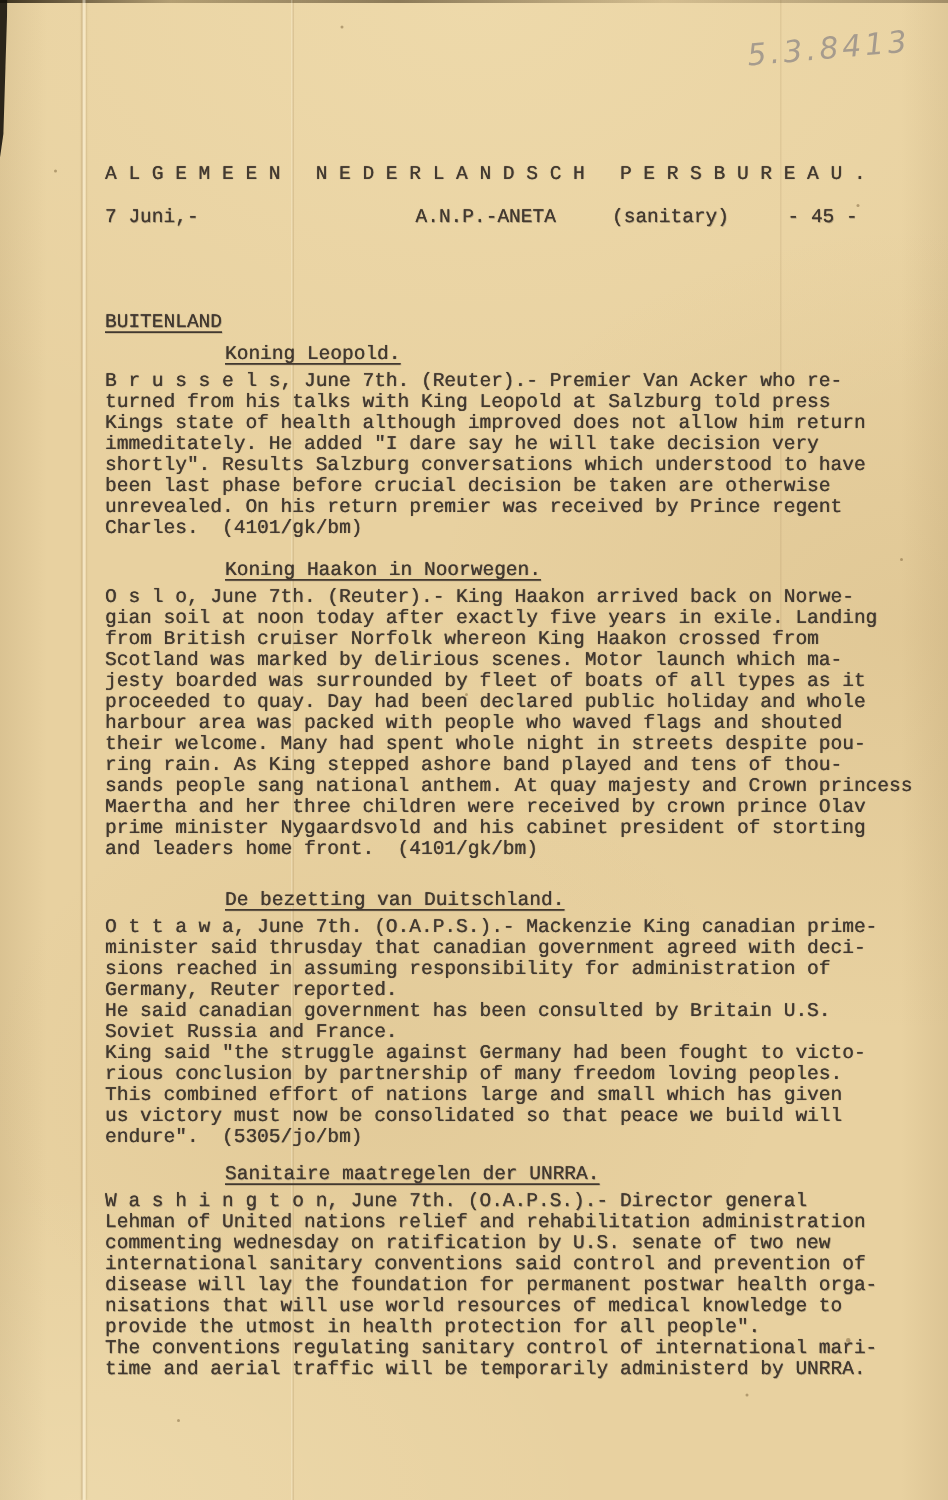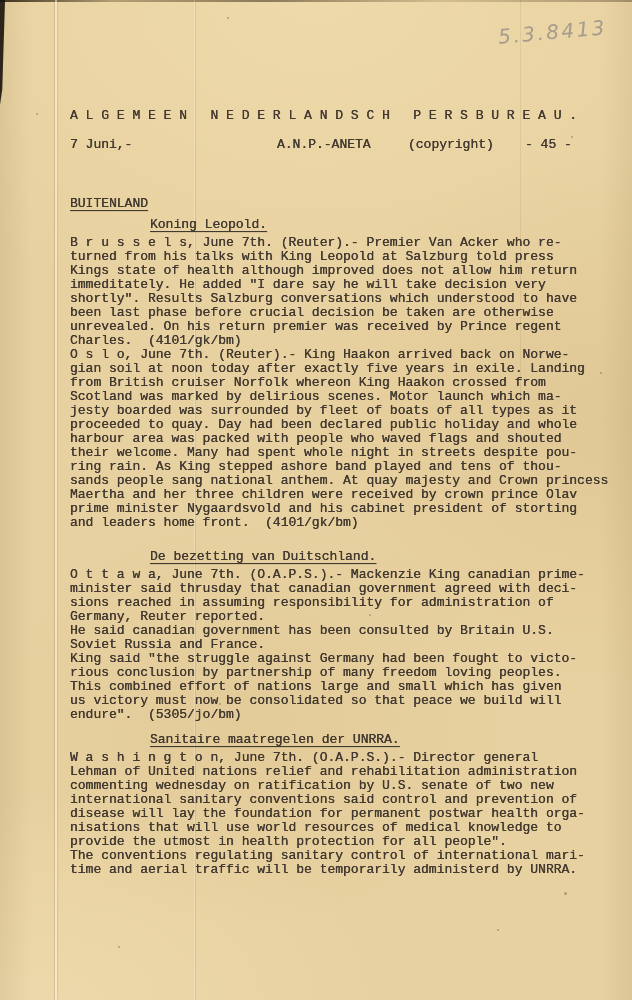--- a/index.html
+++ b/index.html
@@ -31,21 +31,21 @@
   .content{position:absolute;left:70px;top:108px;width:552px;color:#423930;
     font-size:13px;line-height:14px;
     text-shadow:0 0 0.5px rgba(66,57,48,0.95), 0.4px 0.4px 0 rgba(66,57,48,0.30);}
   .agency{line-height:16px;white-space:pre;}
   .headrow{position:relative;height:15px;margin-top:14px;}
   .hdate{position:absolute;left:0;}
   .hwire{position:absolute;left:207px;}
   .hcopy{position:absolute;left:338px;}
   .hissue{position:absolute;left:455px;}
   .u{text-decoration:underline;text-underline-offset:3px;text-decoration-thickness:1.2px;}
-  .section-label{margin-top:43px;line-height:15px;}
+  .section-label{margin-top:54px;line-height:15px;}
   .title{margin:13px 0 4px 80px;line-height:15px;text-decoration:underline;}
   .article-1 .title{margin-top:6px;}
   .article-3 .title{margin-top:19px;}
   .article-4 .title{margin-top:10px;}
   .abody{white-space:pre;}
   .signoff{margin:6px 0 0 300px;}
 </style>
 </head>
 <body>
 
@@ -70,39 +70,40 @@
   </div>
 
   <div class="pencil">5.3.8413</div>
 
   <div class="content">
     <div class="agency">A L G E M E E N   N E D E R L A N D S C H   P E R S B U R E A U .</div>
 
     <div class="headrow">
       <span class="hdate">7 Juni,-</span>
       <span class="hwire">A.N.P.-ANETA</span>
-      <span class="hcopy">(copyright)</span>
+      <span class="hcopy">(sanitary)</span>
       <span class="hissue">- 45 -</span>
     </div>
 
     <div class="section-label u">BUITENLAND</div>
 
     <div class="article article-1">
       <div class="title u">Koning Leopold.</div>
       <div class="abody">B r u s s e l s, June 7th. (Reuter).- Premier Van Acker who re-
 turned from his talks with King Leopold at Salzburg told press
 Kings state of health although improved does not allow him return
 immeditately. He added "I dare say he will take decision very
 shortly". Results Salzburg conversations which understood to have
 been last phase before crucial decision be taken are otherwise
 unrevealed. On his return premier was received by Prince regent
 Charles.  (4101/gk/bm)</div>
     </div>
 
     <div class="article article-2">
+      <div class="title u">Koning Haakon in Noorwegen.</div>
       <div class="abody">O s l o, June 7th. (Reuter).- King Haakon arrived back on Norwe-
 gian soil at noon today after exactly five years in exile. Landing
 from British cruiser Norfolk whereon King Haakon crossed from
 Scotland was marked by delirious scenes. Motor launch which ma-
 jesty boarded was surrounded by fleet of boats of all types as it
 proceeded to quay. Day had been declared public holiday and whole
 harbour area was packed with people who waved flags and shouted
 their welcome. Many had spent whole night in streets despite pou-
 ring rain. As King stepped ashore band played and tens of thou-
 sands people sang national anthem. At quay majesty and Crown princess

